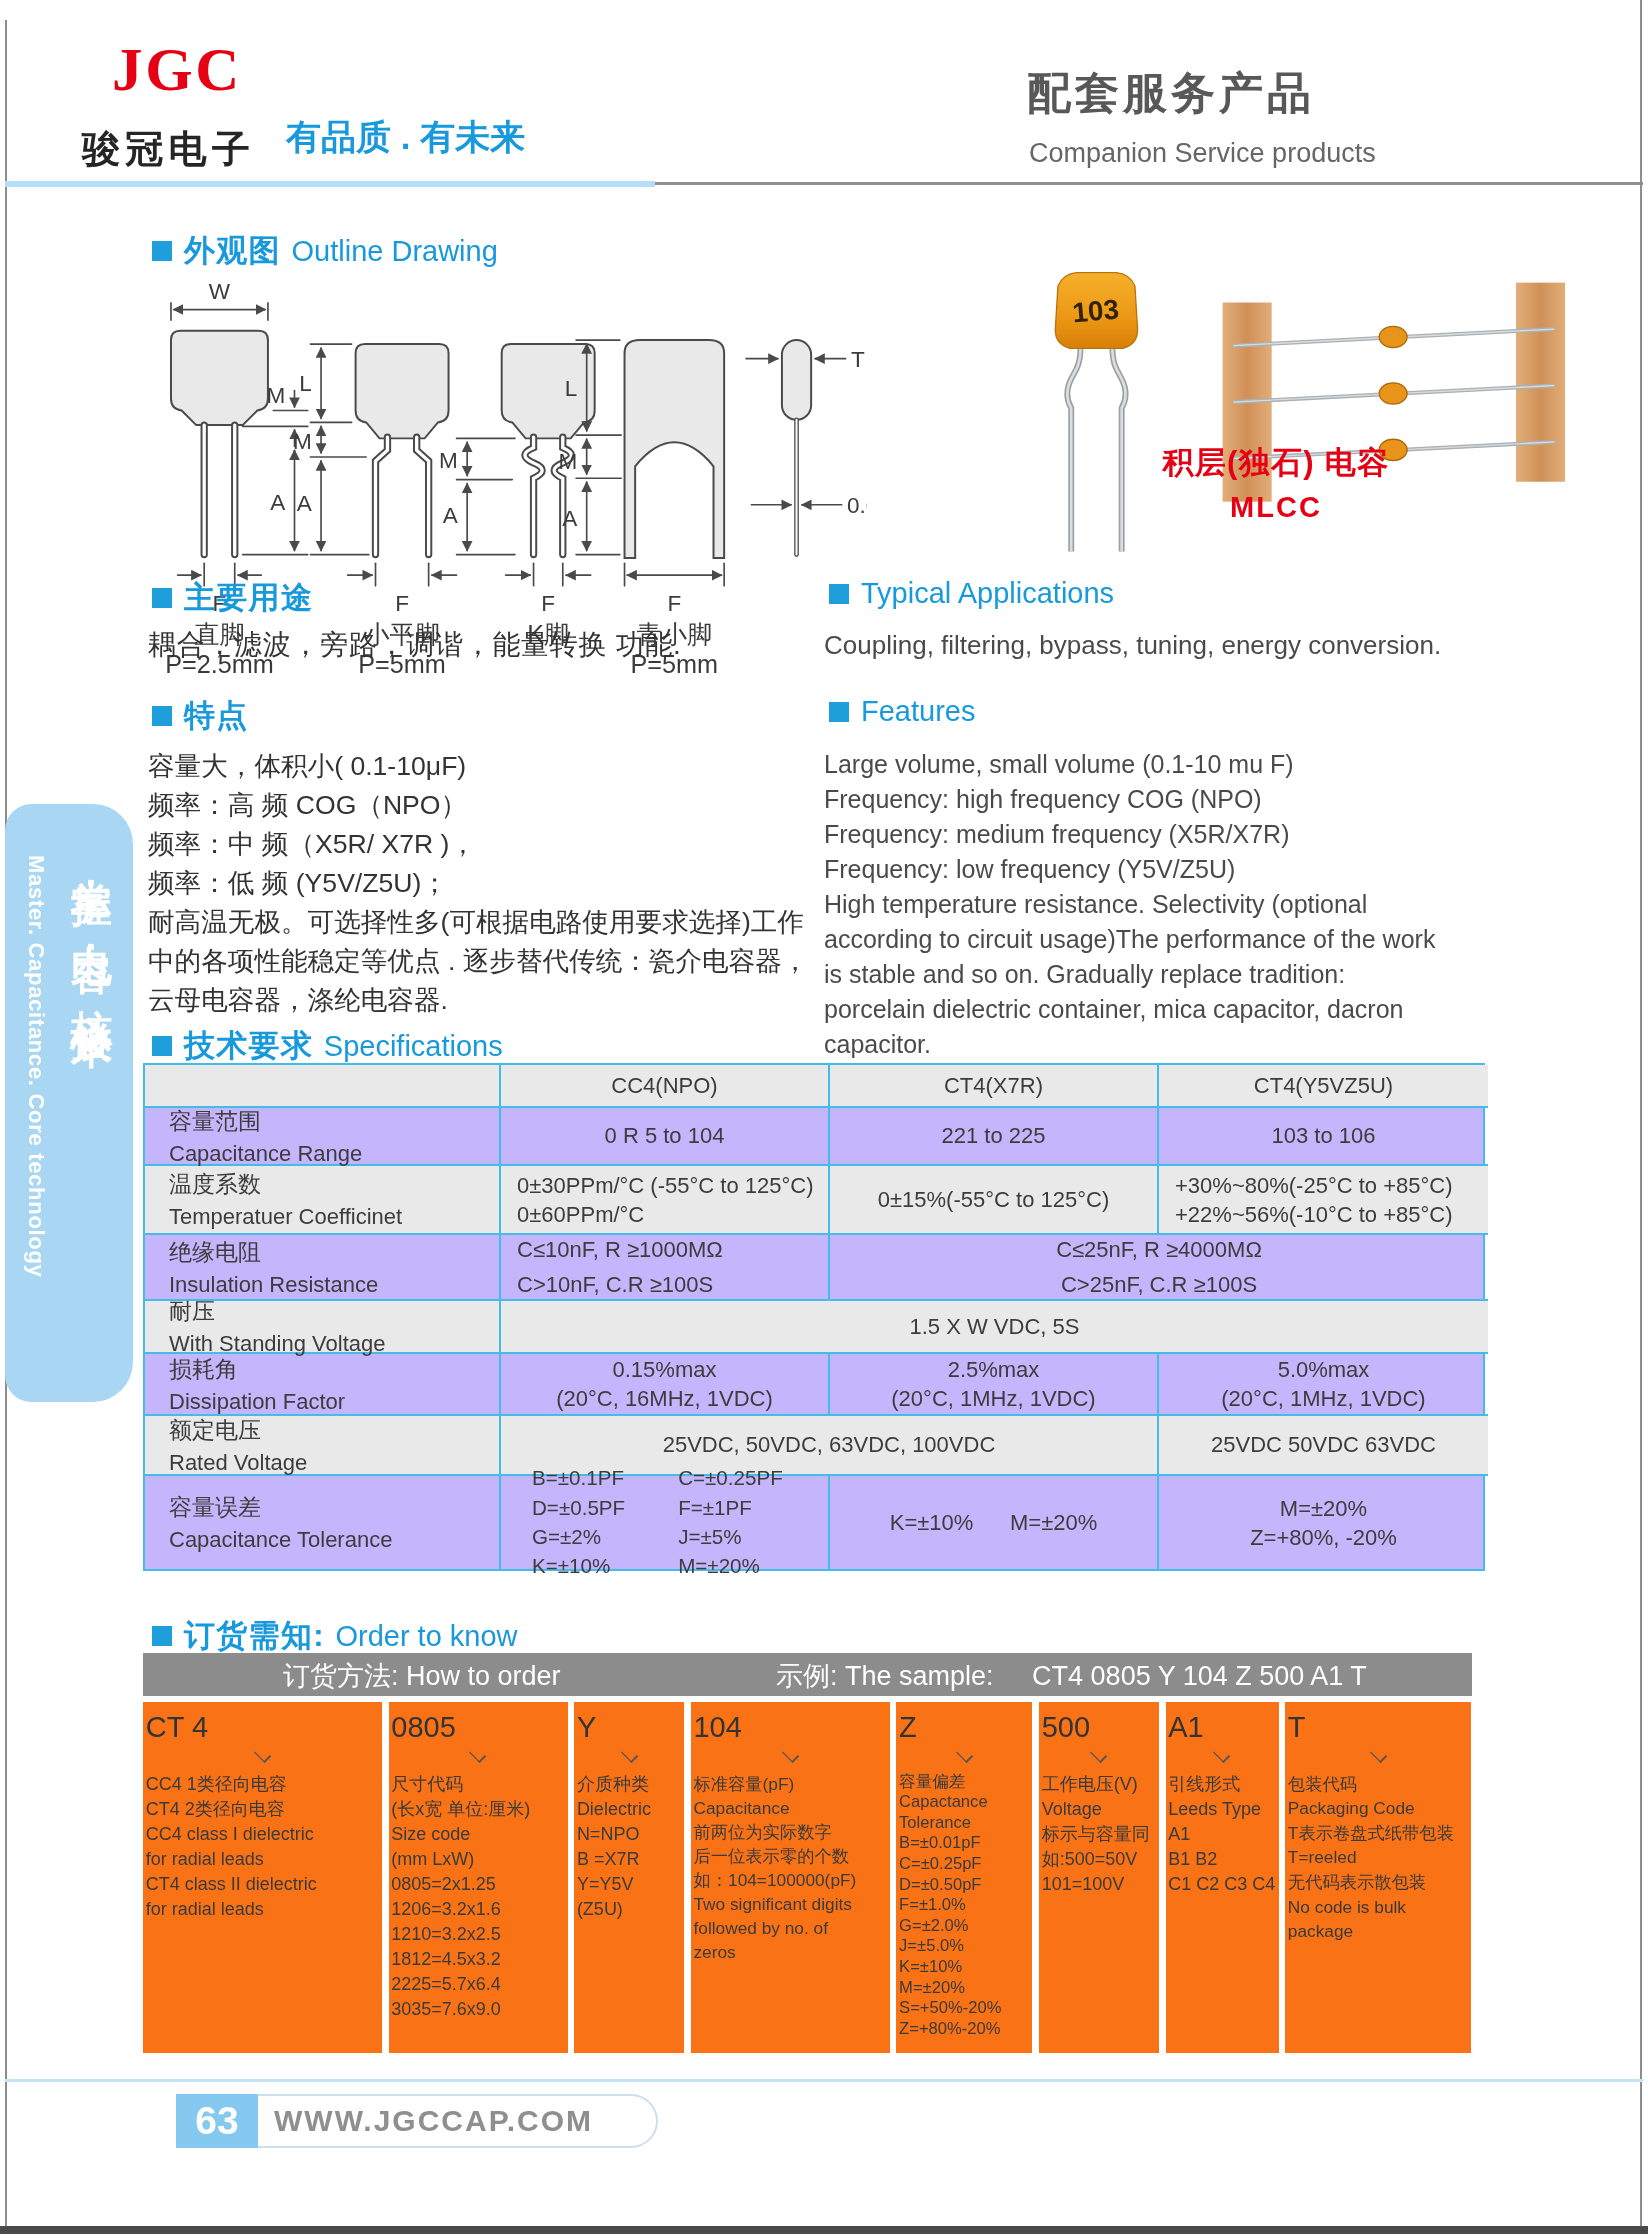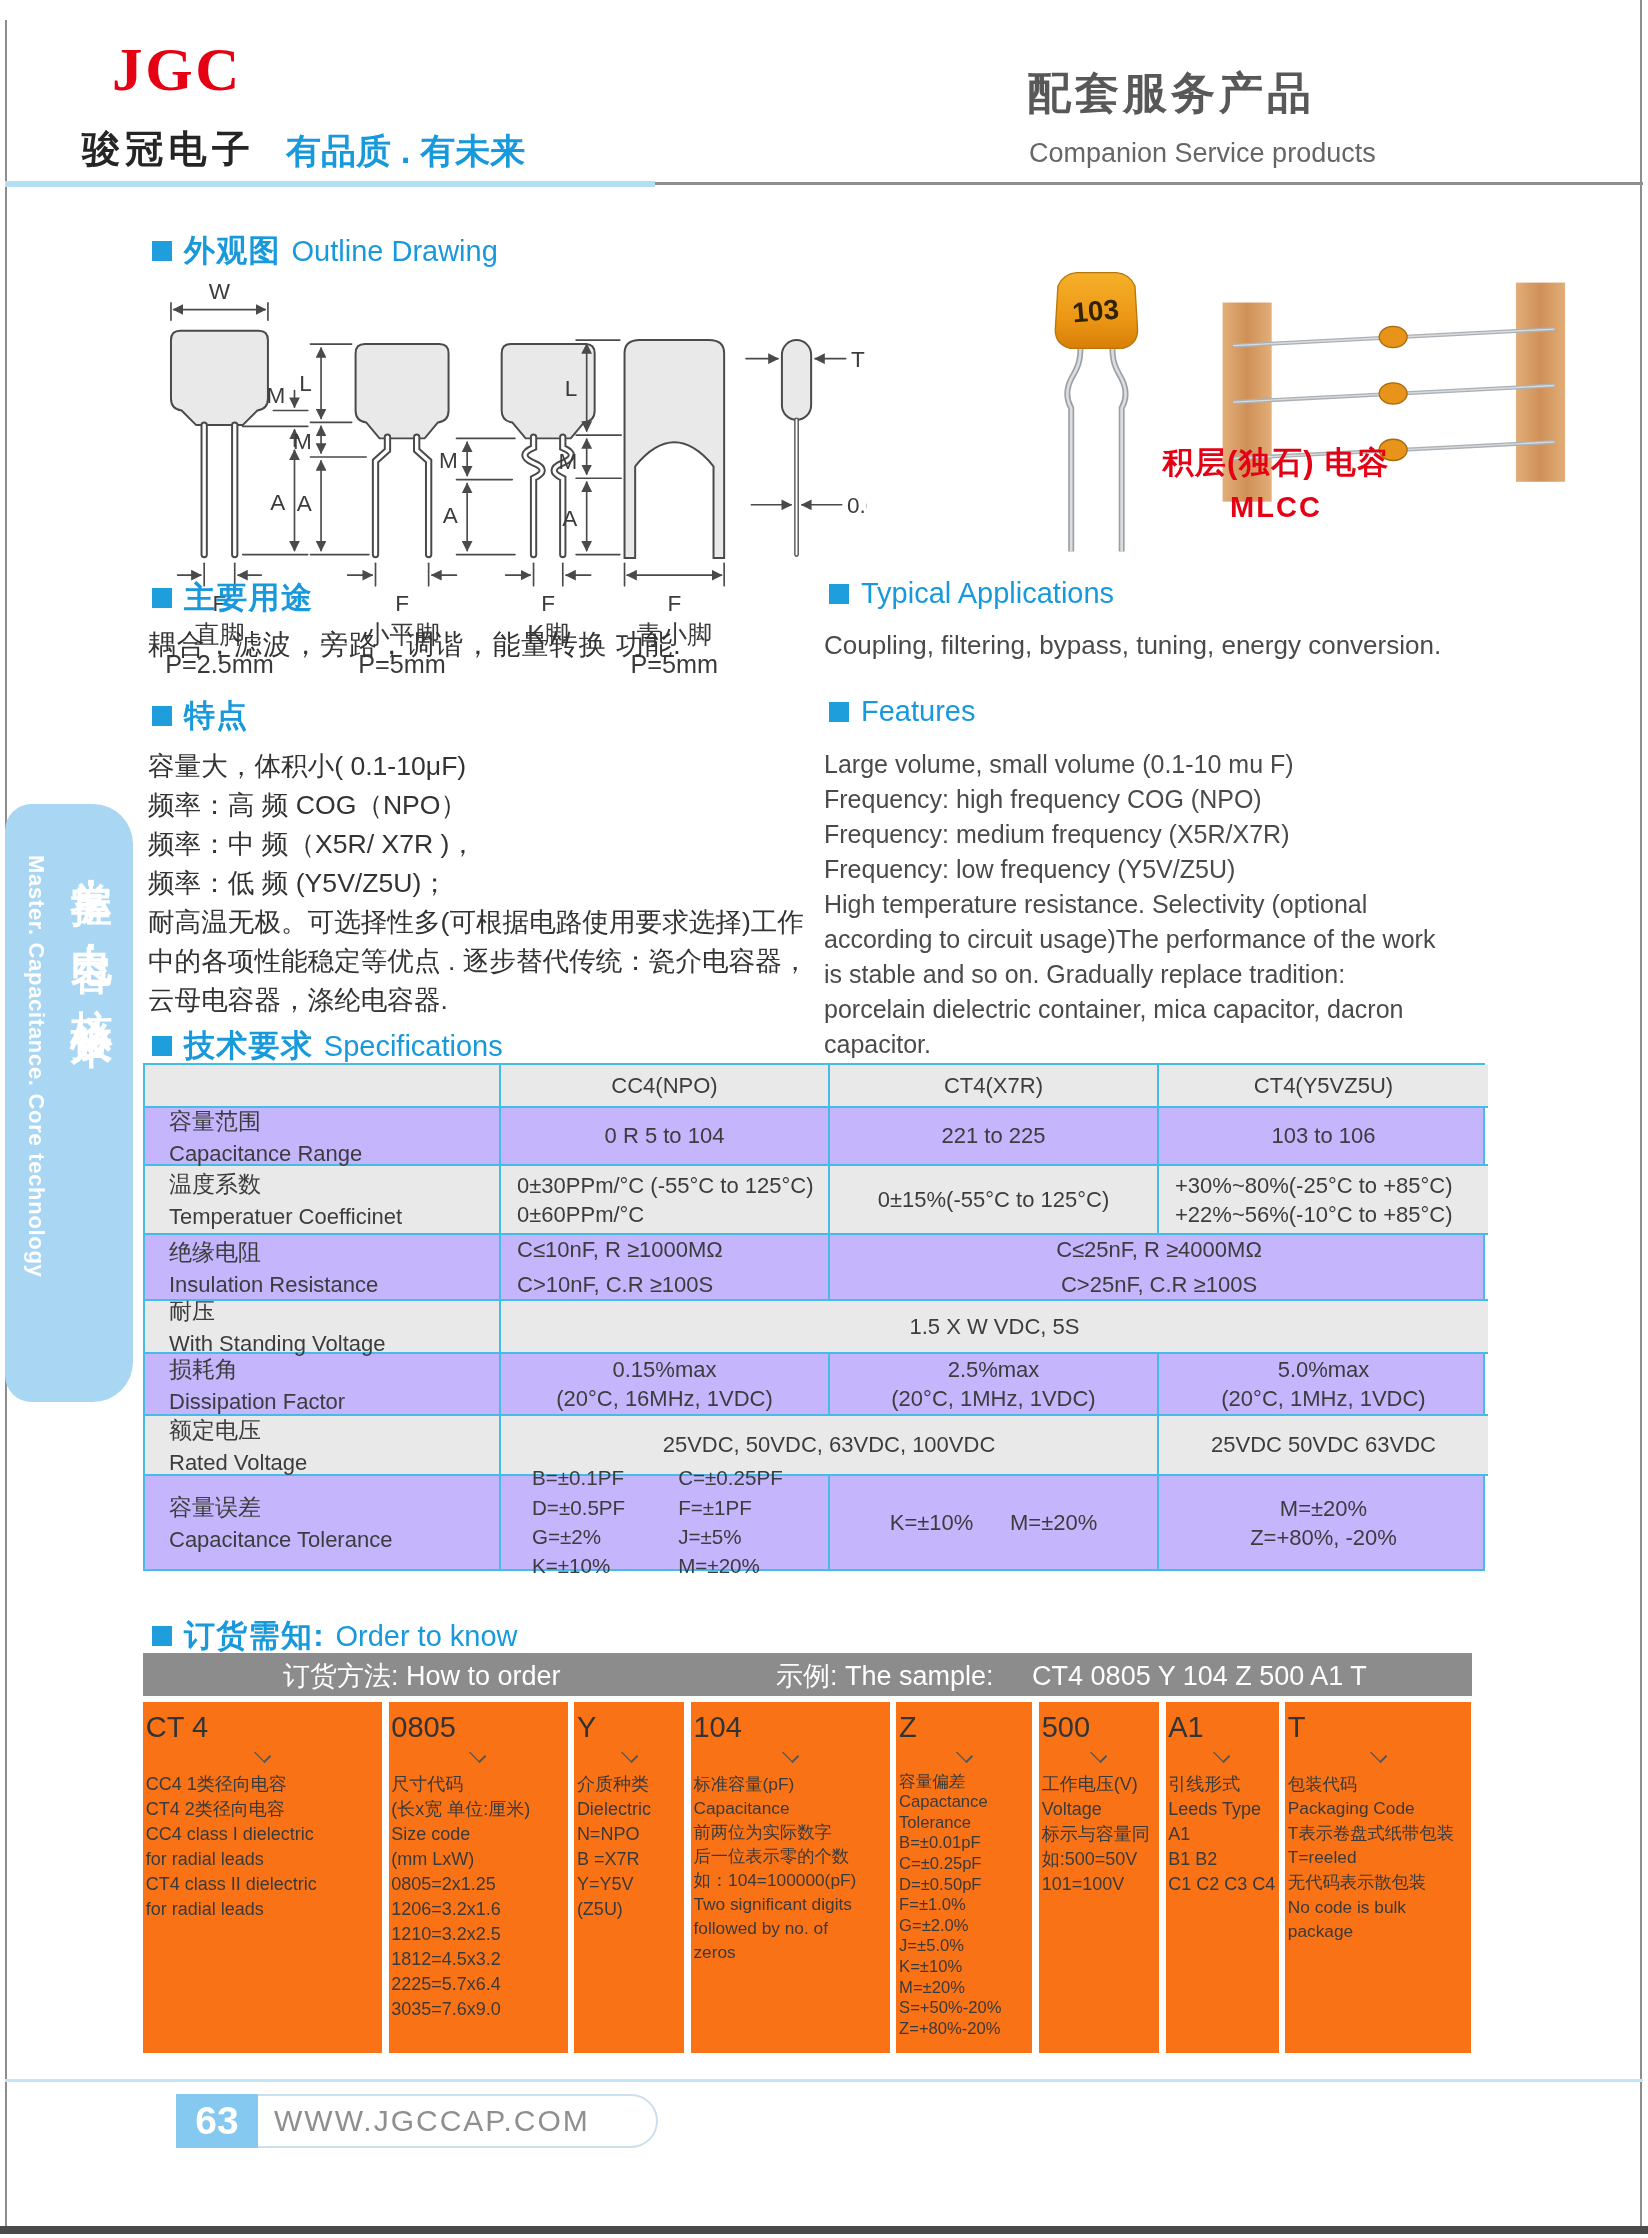--- a/index.html
+++ b/index.html
@@ -7,21 +7,21 @@
   #page{position:relative;width:1649px;height:2239px;background:#fff;overflow:hidden;}
 
   
   .border-left{position:absolute;left:5.3px;top:20px;width:2px;height:2206px;background:#8d8d8d;}
   .border-right{position:absolute;left:1640px;top:0;width:2px;height:2226px;background:#8d8d8d;}
   .bottom-bar{position:absolute;left:0;top:2226px;width:1649px;height:8px;background:#4a4a4a;}
 
   
   .logo{position:absolute;left:112px;top:35px;font-family:"Liberation Serif","DejaVu Serif",serif;font-weight:bold;font-size:61px;color:#E60014;letter-spacing:2.7px;}
   .brand-zh{position:absolute;left:82px;top:124px;font-size:38px;font-weight:bold;color:#252525;letter-spacing:5.3px;}
-  .brand-slogan{position:absolute;left:286px;top:128px;font-size:35px;font-weight:bold;color:#1799DB;}
+  .brand-slogan{position:absolute;left:286px;top:114px;font-size:35px;font-weight:bold;color:#1799DB;}
   .hdr-title-zh{position:absolute;left:1027px;top:64px;font-size:44px;font-weight:bold;color:#585858;letter-spacing:4px;}
   .hdr-title-en{position:absolute;left:1029px;top:138px;font-size:27px;color:#666;}
   .rule-blue{position:absolute;left:5.3px;top:181px;width:650px;height:6px;background:#B3DEF5;}
   .rule-gray{position:absolute;left:655px;top:182px;width:988px;height:3.3px;background:#8f8f8f;}
 
   
   .sec{position:absolute;display:flex;align-items:center;}
   .sec .sq{width:20px;height:20px;background:#1E9FDC;margin-right:12px;flex:0 0 auto;}
   .sec .zh{font-size:31px;font-weight:bold;color:#1899DC;letter-spacing:1.3px;}
   .sec .en{font-size:29px;color:#1899DC;margin-left:10.6px;}
@@ -81,21 +81,21 @@
   .ocol.c3 .li,.ocol.c6 .li,.ocol.c7 .li{font-size:18px;line-height:25px;}
   .ocol.c4 .li{font-size:17.3px;line-height:24px;}
   .ocol.c8 .li{font-size:17.3px;line-height:24.6px;}
 
   
   .foot-rule{position:absolute;left:5.3px;top:2079px;width:1638px;height:2.7px;background:#C3E6F7;}
   .capsule{position:absolute;left:176px;top:2094px;width:482px;height:54px;border:2px solid #CBDFEC;
         border-radius:2.7px 31px 31px 2.7px;box-sizing:border-box;}
   .pagebox{position:absolute;left:176px;top:2094px;width:82px;height:54px;background:#85C9F0;
         display:flex;align-items:center;justify-content:center;font-size:39px;font-weight:bold;color:#fff;}
-  .website{position:absolute;left:274px;top:2104px;font-size:30px;color:#8f8f8f;letter-spacing:2px;}
+  .website{position:absolute;left:274px;top:2104px;font-size:30px;color:#8f8f8f;letter-spacing:2px;font-weight:bold;}
 
   
   .sidebar{position:absolute;left:5.3px;top:804px;width:128px;height:598px;background:#A9D7F3;
         border-radius:26.6px 40px 40px 26.6px;z-index:5;}
   .v-zh{position:absolute;right:13.3px;top:44px;writing-mode:vertical-rl;text-orientation:upright;
         font-size:41px;font-weight:bold;color:#fff;letter-spacing:6px;}
   .v-en{position:absolute;left:17.3px;top:51px;writing-mode:vertical-rl;
         font-size:22px;font-weight:bold;color:#fff;letter-spacing:0.7px;}
 </style>
 </head>

